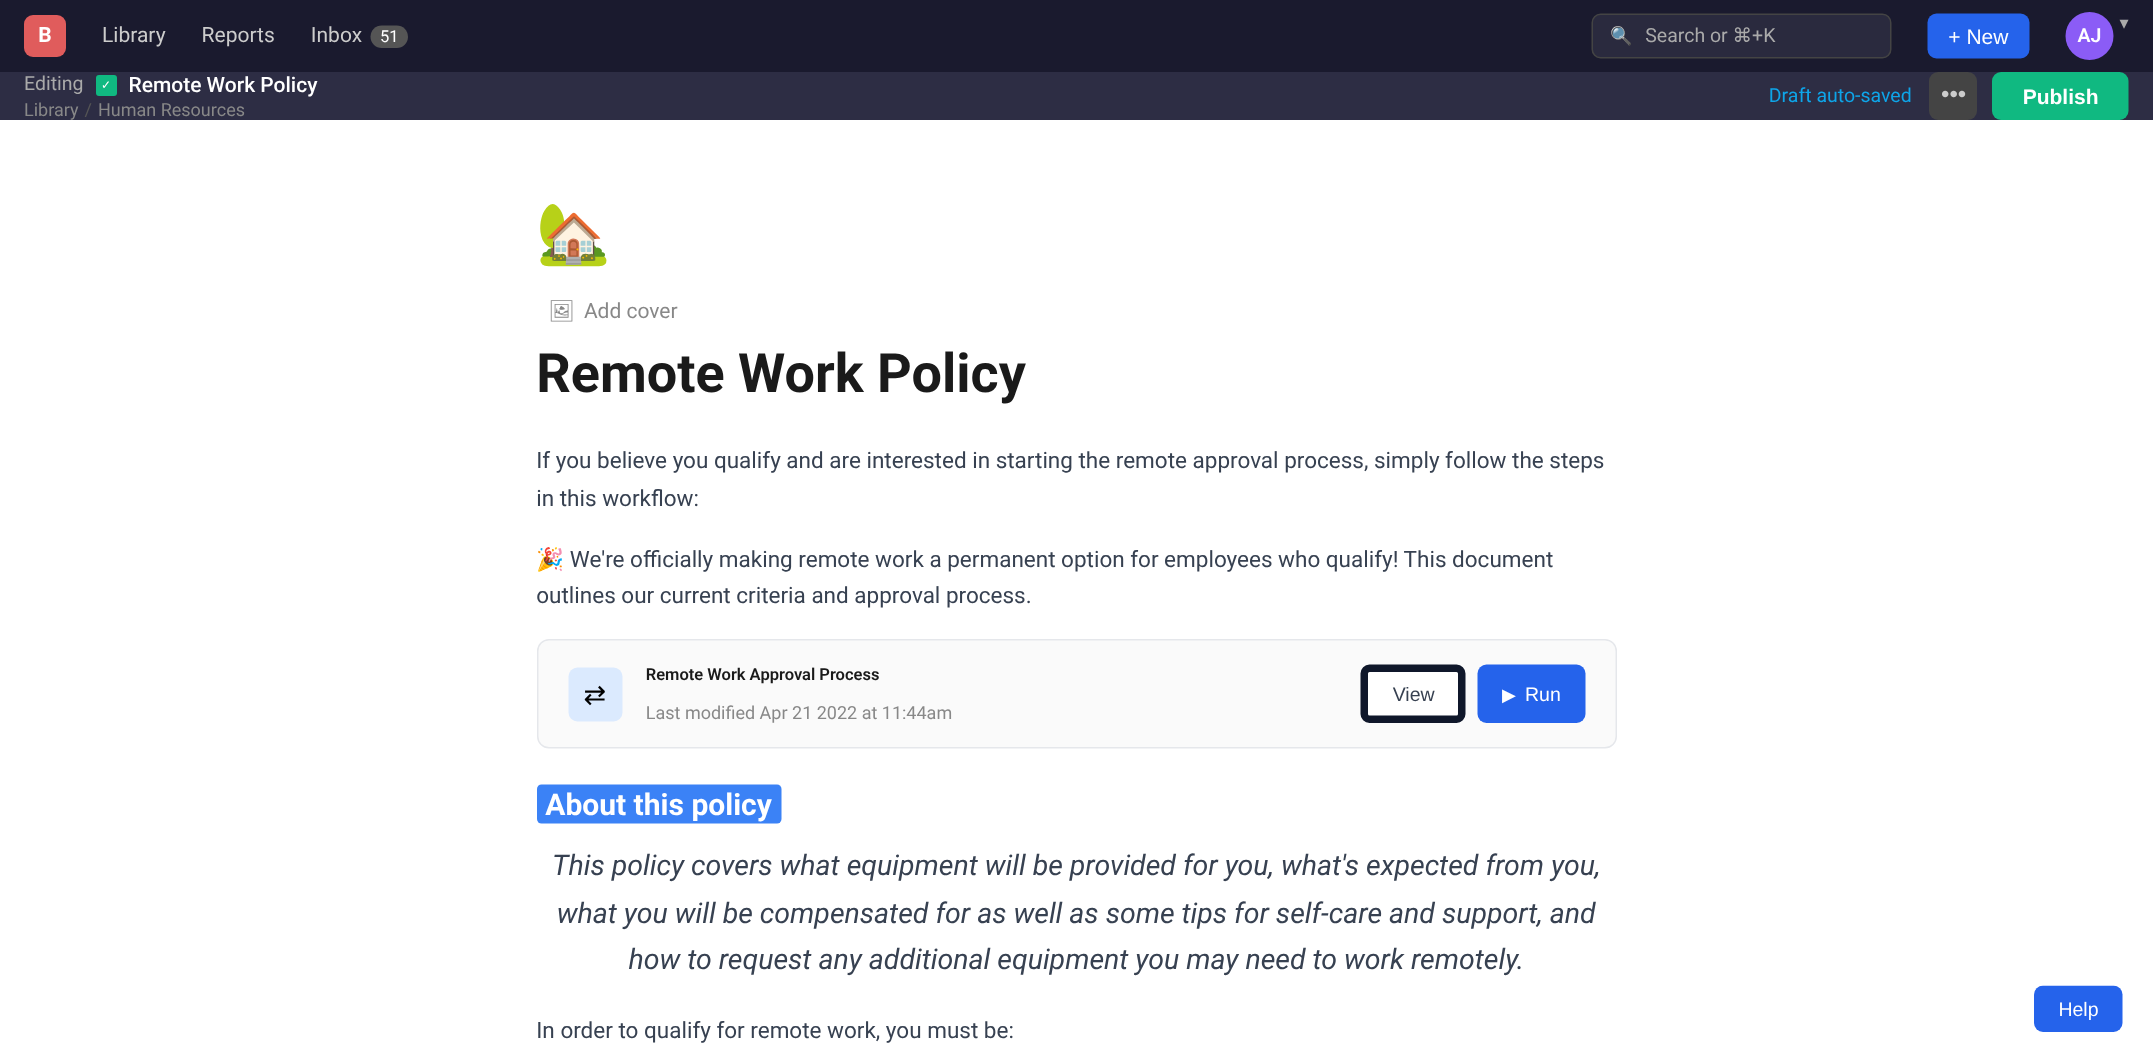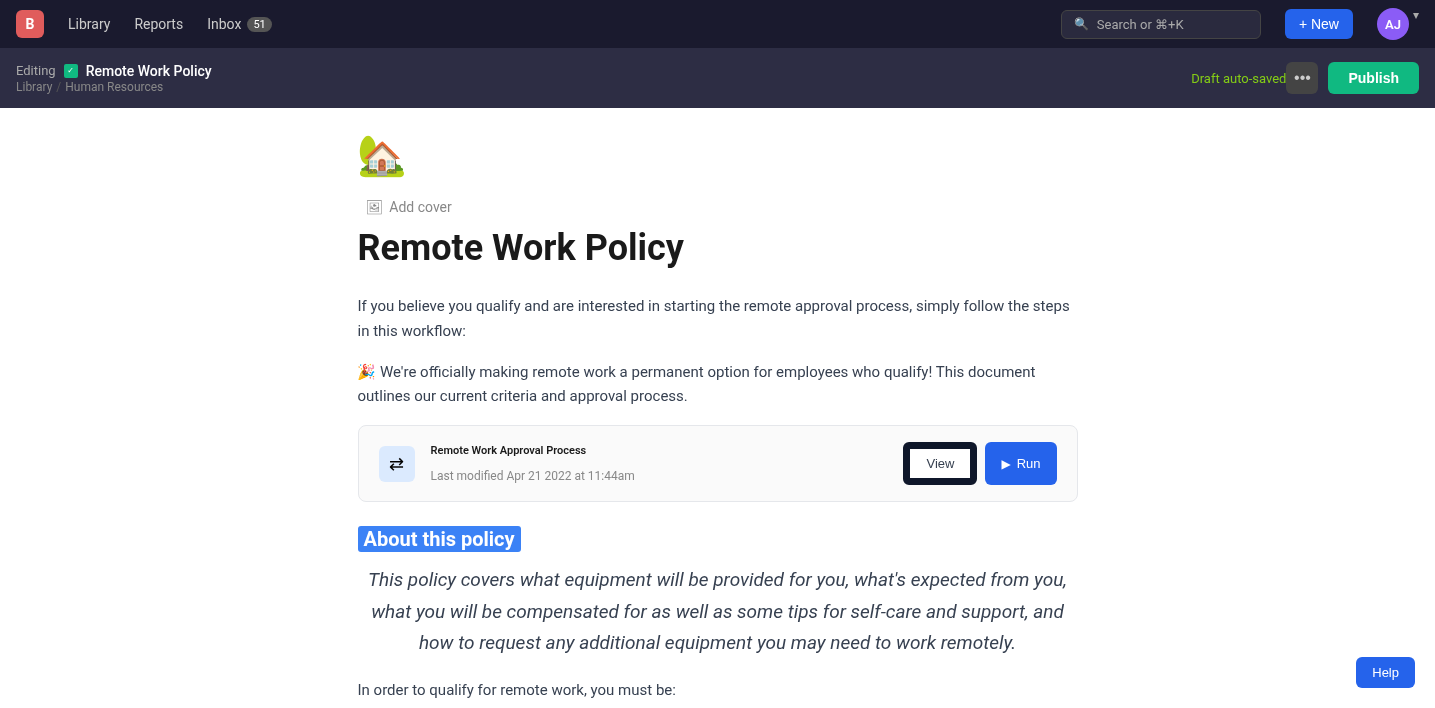--- a/index.html
+++ b/index.html
@@ -98,21 +98,21 @@
       gap: 4px;
       cursor: pointer;
     }
     .chevron-down { color: #aaa; font-size: 12px; }
 
     
     .editing-bar {
       display: flex;
       align-items: center;
       background: #2d2d44;
-      height: 60px;
+      height: 32px;
       padding: 0 16px;
       position: fixed;
       top: 48px;
       left: 0;
       right: 0;
       z-index: 99;
     }
     .editing-info {
       display: flex;
       flex-direction: column;
@@ -147,23 +147,23 @@
       display: flex;
       align-items: center;
       gap: 4px;
       font-size: 12px;
       color: #888;
     }
     .breadcrumb a { color: #888; text-decoration: none; cursor: pointer; }
     .breadcrumb-sep { color: #555; }
     .editing-bar-spacer { flex: 1; }
     .draft-saved {
-      color: #84cc16;
-      font-size: 13px;
-      margin-right: 0;
+      color: #0ea5e9;
+      font-size: 13px;
+      margin-right: 12px;
     }
     .more-btn {
       background: #444;
       border: none;
       border-radius: 6px;
       color: #ccc;
       width: 32px;
       height: 32px;
       display: flex;
       align-items: center;
@@ -263,21 +263,21 @@
     .workflow-meta {
       font-size: 12px;
       color: #888;
     }
     .workflow-actions {
       display: flex;
       gap: 8px;
     }
     .view-btn {
       background: #fff;
-      border: 7px solid #0f172a;
+      border: 5px solid #0f172a;
       border-radius: 6px;
       padding: 7px 16px;
       font-size: 13px;
       color: #374151;
       cursor: pointer;
       font-weight: 500;
     }
     .run-btn {
       background: #2563eb;
       border: none;

